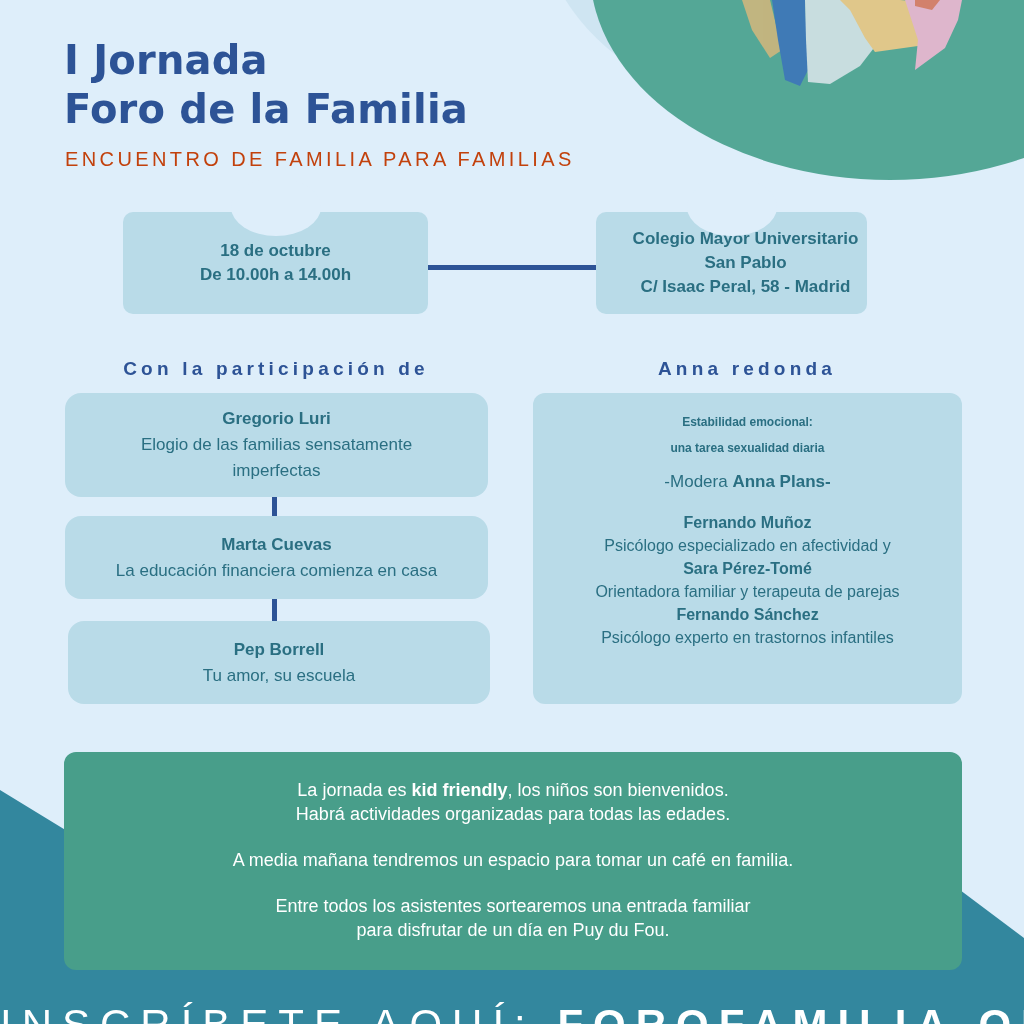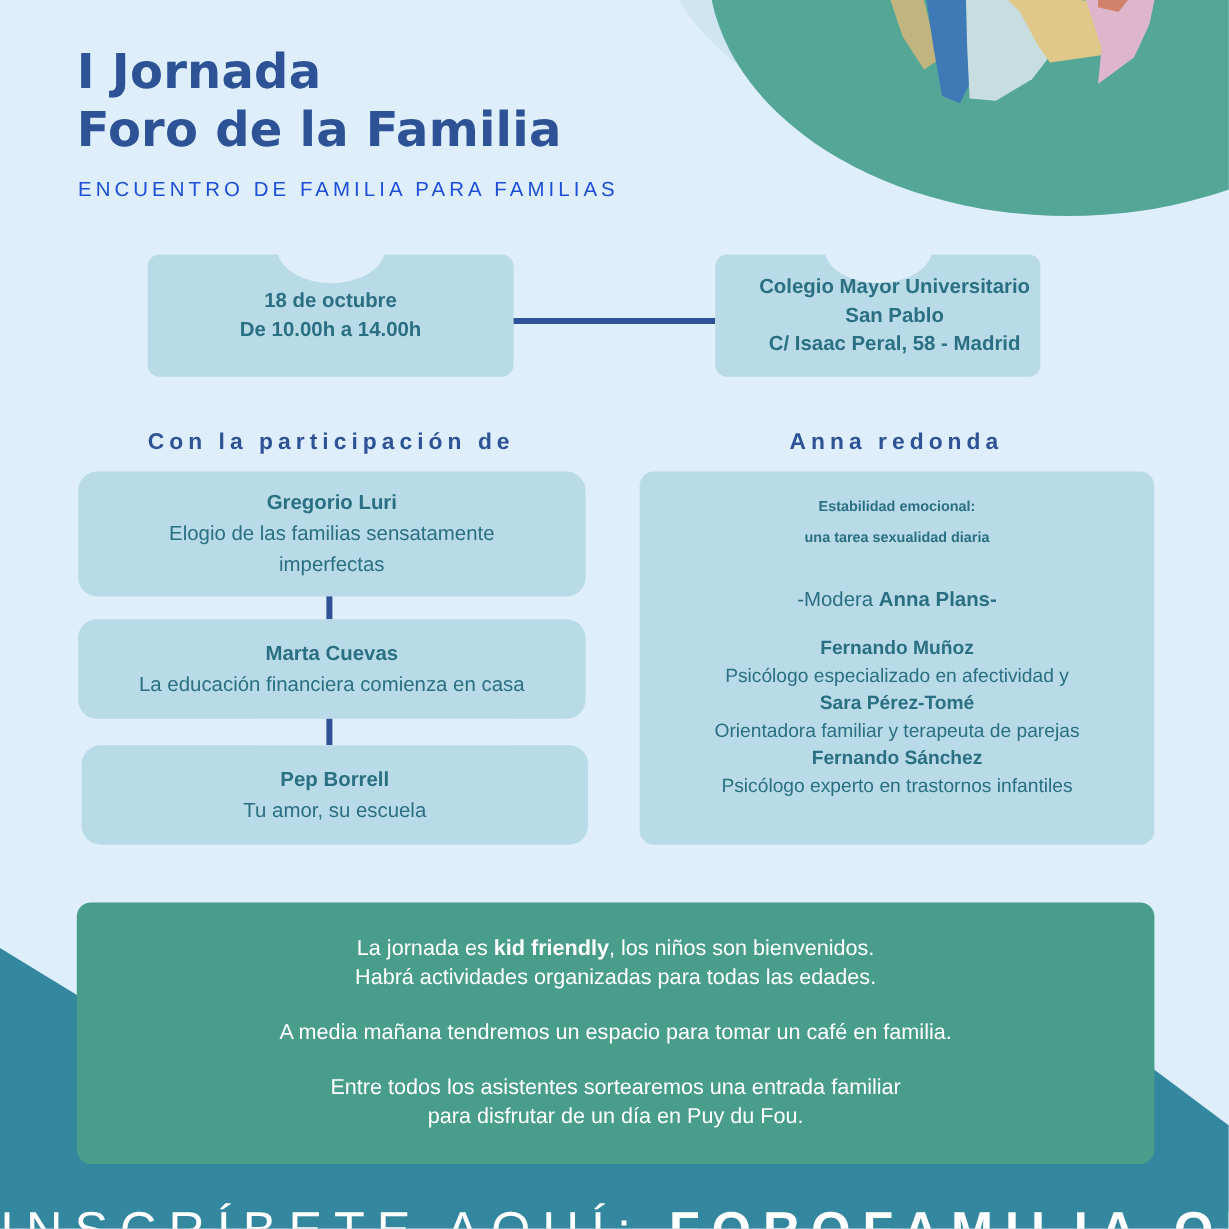--- a/index.html
+++ b/index.html
@@ -19,22 +19,22 @@
     left: 64px; top: 36px;
     color: #2d5396;
     font-family: "DejaVu Sans", sans-serif;
     font-weight: bold;
     font-size: 40px;
     line-height: 49px;
     letter-spacing: 0.2px;
   }
   .subtitle {
     left: 65px; top: 148px;
-    color: #1d4ed8;
-    font-size: 17px;
+    color: #c2410c;
+    font-size: 20px;
     letter-spacing: 3.4px;
     font-weight: normal;
     text-align: center;
   }
 
   
   .info-box {
     background: #b9dbe8;
     border-radius: 10px;
     color: #2a6f82;
@@ -83,21 +83,21 @@
   .vc-2 { left: 272px; top: 599px; height: 22px; }
 
   
   .round-table {
     left: 533px; top: 393px; width: 429px; height: 311px;
     background: #b9dbe8; border-radius: 12px;
     color: #2a6f82; text-align: center;
     padding-top: 16px;
   }
   .rt-topic { font-weight: bold; font-size: 12px; line-height: 26px; }
-  .rt-moderator { font-size: 17px; line-height: 26px; margin-top: 26px; }
+  .rt-moderator { font-size: 17px; line-height: 26px; margin-top: 8px; }
   .rt-moderator b { font-weight: bold; }
   .rt-panel { margin-top: 16px; }
   .rt-panel .pname { font-weight: bold; font-size: 16px; line-height: 23px; }
   .rt-panel .prole { font-size: 16px; line-height: 23px; }
 
   
   .info-panel {
     left: 64px; top: 752px; width: 898px; height: 218px;
     background: #489e8a; border-radius: 12px;
     color: #ffffff; text-align: center;

